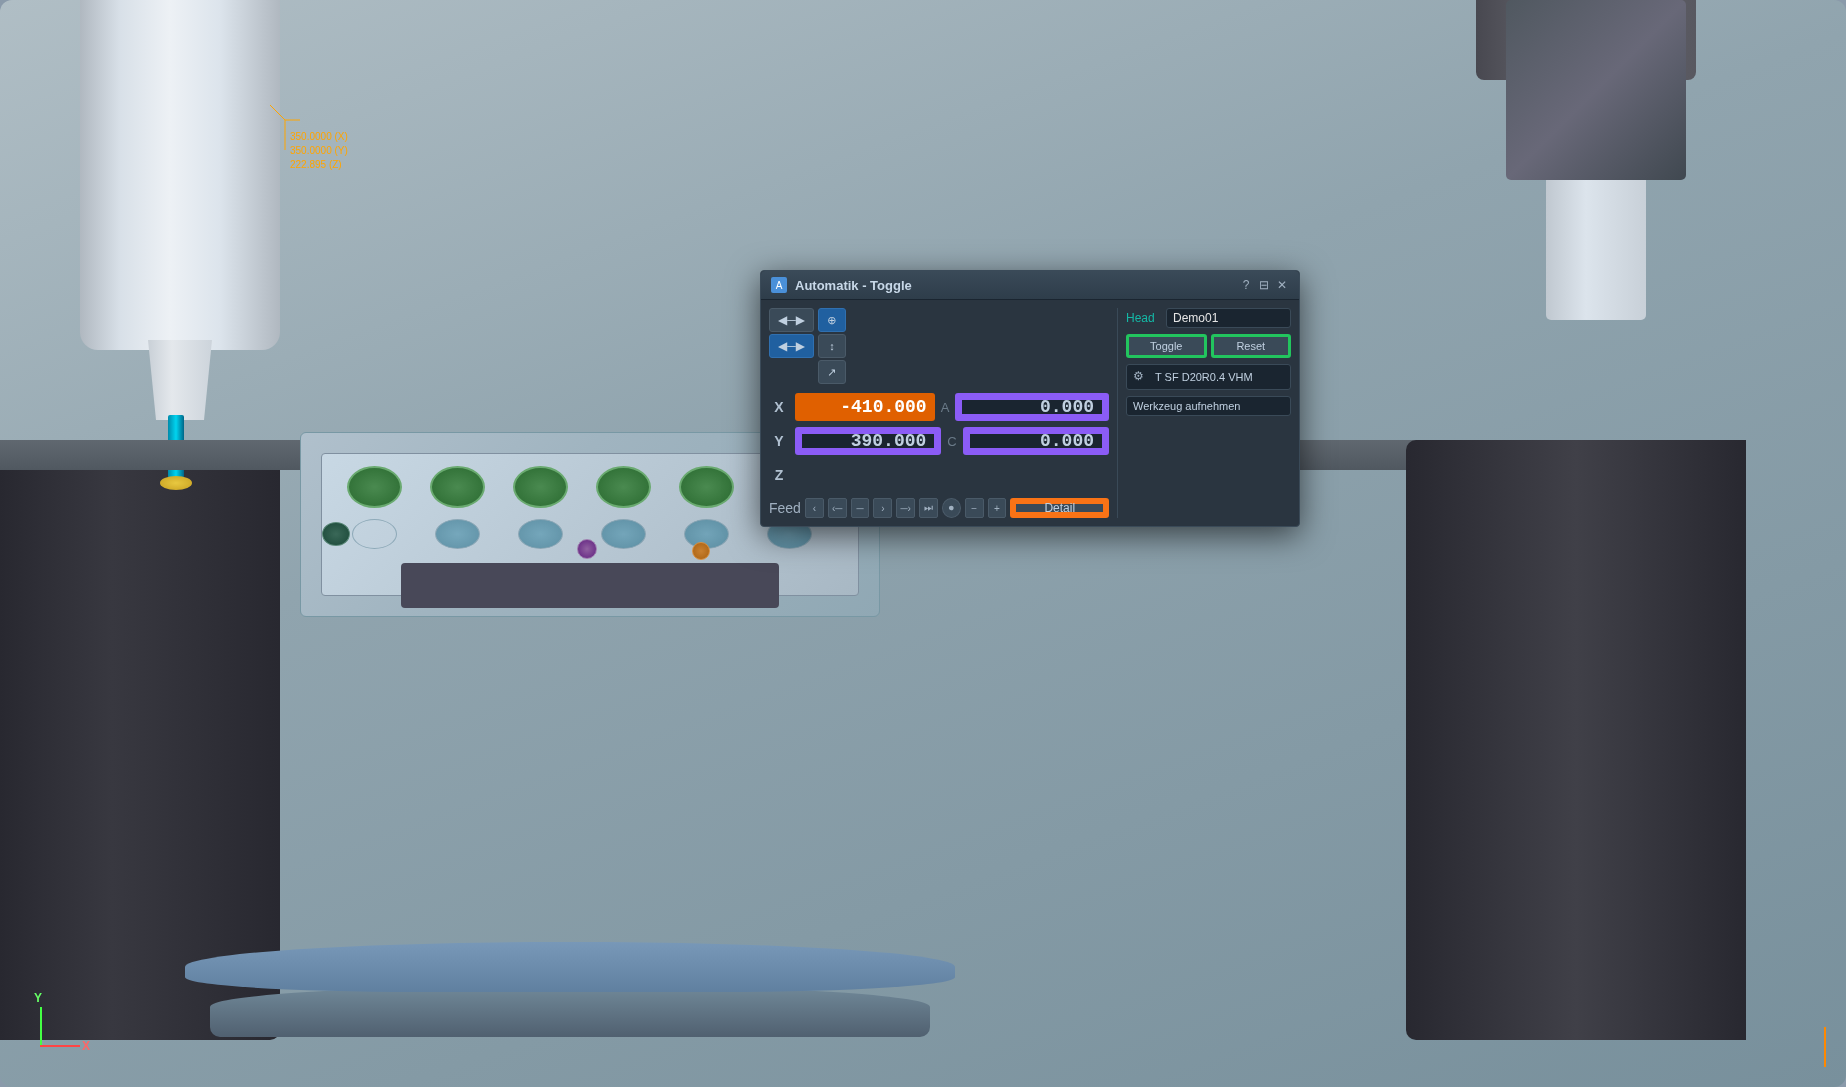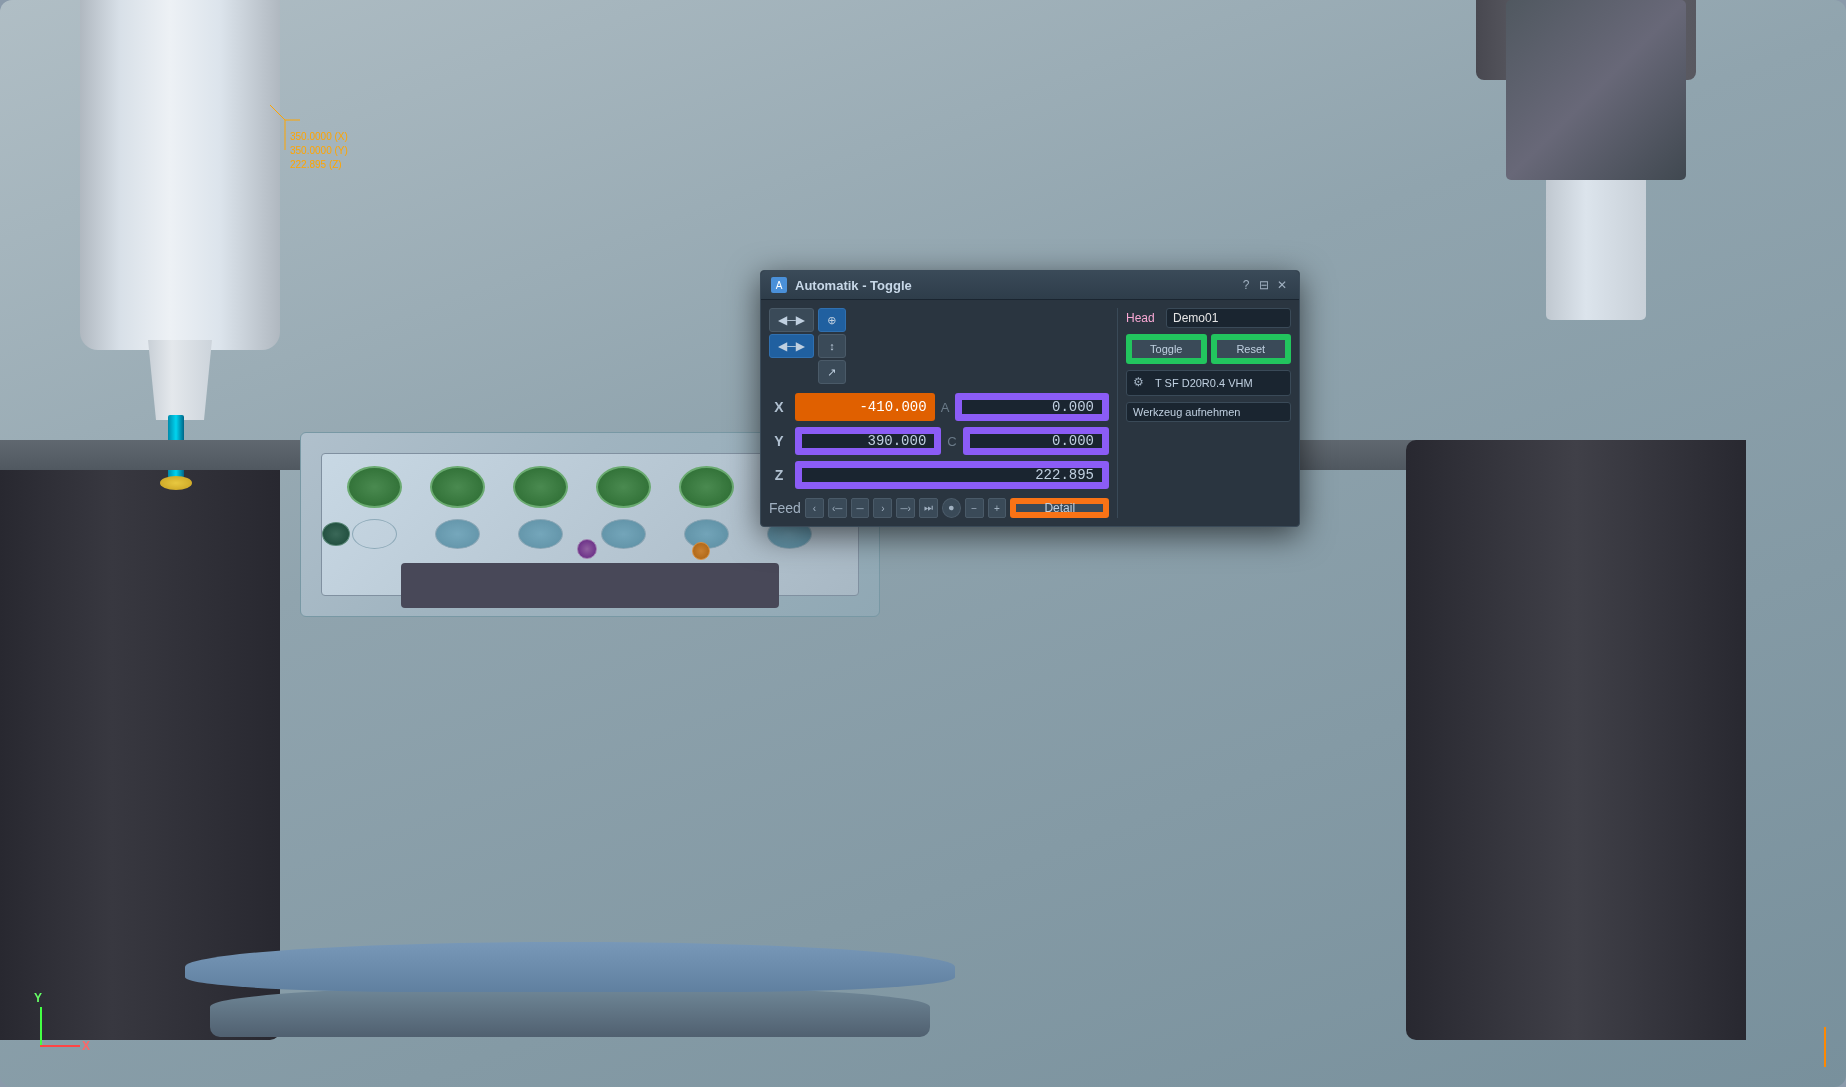--- a/index.html
+++ b/index.html
@@ -186,22 +186,22 @@
       color: #b0c0d0;
     }
     .coord-value {
       flex: 1;
       height: 28px;
       border-radius: 3px;
       display: flex;
       align-items: center;
       justify-content: flex-end;
       padding-right: 8px;
-      font-size: 14px;
-      font-weight: normal;
+      font-size: 18px;
+      font-weight: bold;
       font-family: 'Courier New', monospace;
     }
     .coord-value-orange {
       background: #e06000;
       color: white;
     }
     .coord-value-dark {
       background: #1a2530;
       color: #c0d0e0;
       border: 7px solid #8b5cf6;
@@ -272,42 +272,42 @@
       border-left: 1px solid #3a4a58;
       padding-left: 8px;
     }
 
     .head-row {
       display: flex;
       align-items: center;
       gap: 6px;
     }
     .head-label {
-      color: #f9a8d4;
+      color: #14b8a6;
       font-size: 12px;
       width: 34px;
     }
     .head-value {
       background: #1a2530;
       border: 1px solid #3a4a58;
       border-radius: 3px;
       padding: 2px 6px;
       color: #e5e5e5;
       font-size: 12px;
       flex: 1;
     }
 
     .toggle-reset-row {
       display: flex;
       gap: 4px;
     }
     .toggle-btn {
       flex: 1;
       background: #3a4a58;
-      border: 6px solid #22c55e;
+      border: 3px solid #22c55e;
       border-radius: 3px;
       padding: 3px 6px;
       color: #c0d0e0;
       cursor: pointer;
       font-size: 11px;
       text-align: center;
     }
 
     .tool-info {
       display: flex;
@@ -575,21 +575,20 @@
 
         <div class="coord-row">
           <span class="coord-label">Y</span>
           <div class="coord-value coord-value-dark">390.000</div>
           <span class="coord-divider">C</span>
           <div class="coord-value coord-value-dark" style="width:90px;">0.000</div>
         </div>
 
         <div class="coord-row">
           <span class="coord-label">Z</span>
-          <div class="coord-value coord-value-dark" style="flex:1;">222.895</div>
         </div>
 
         <div class="feed-row">
           <span class="feed-label">Feed</span>
           <button class="feed-btn">‹</button>
           <button class="feed-btn">‹─</button>
           <button class="feed-btn">─</button>
           <button class="feed-btn">›</button>
           <button class="feed-btn">─›</button>
           <button class="feed-btn">⏭</button>

